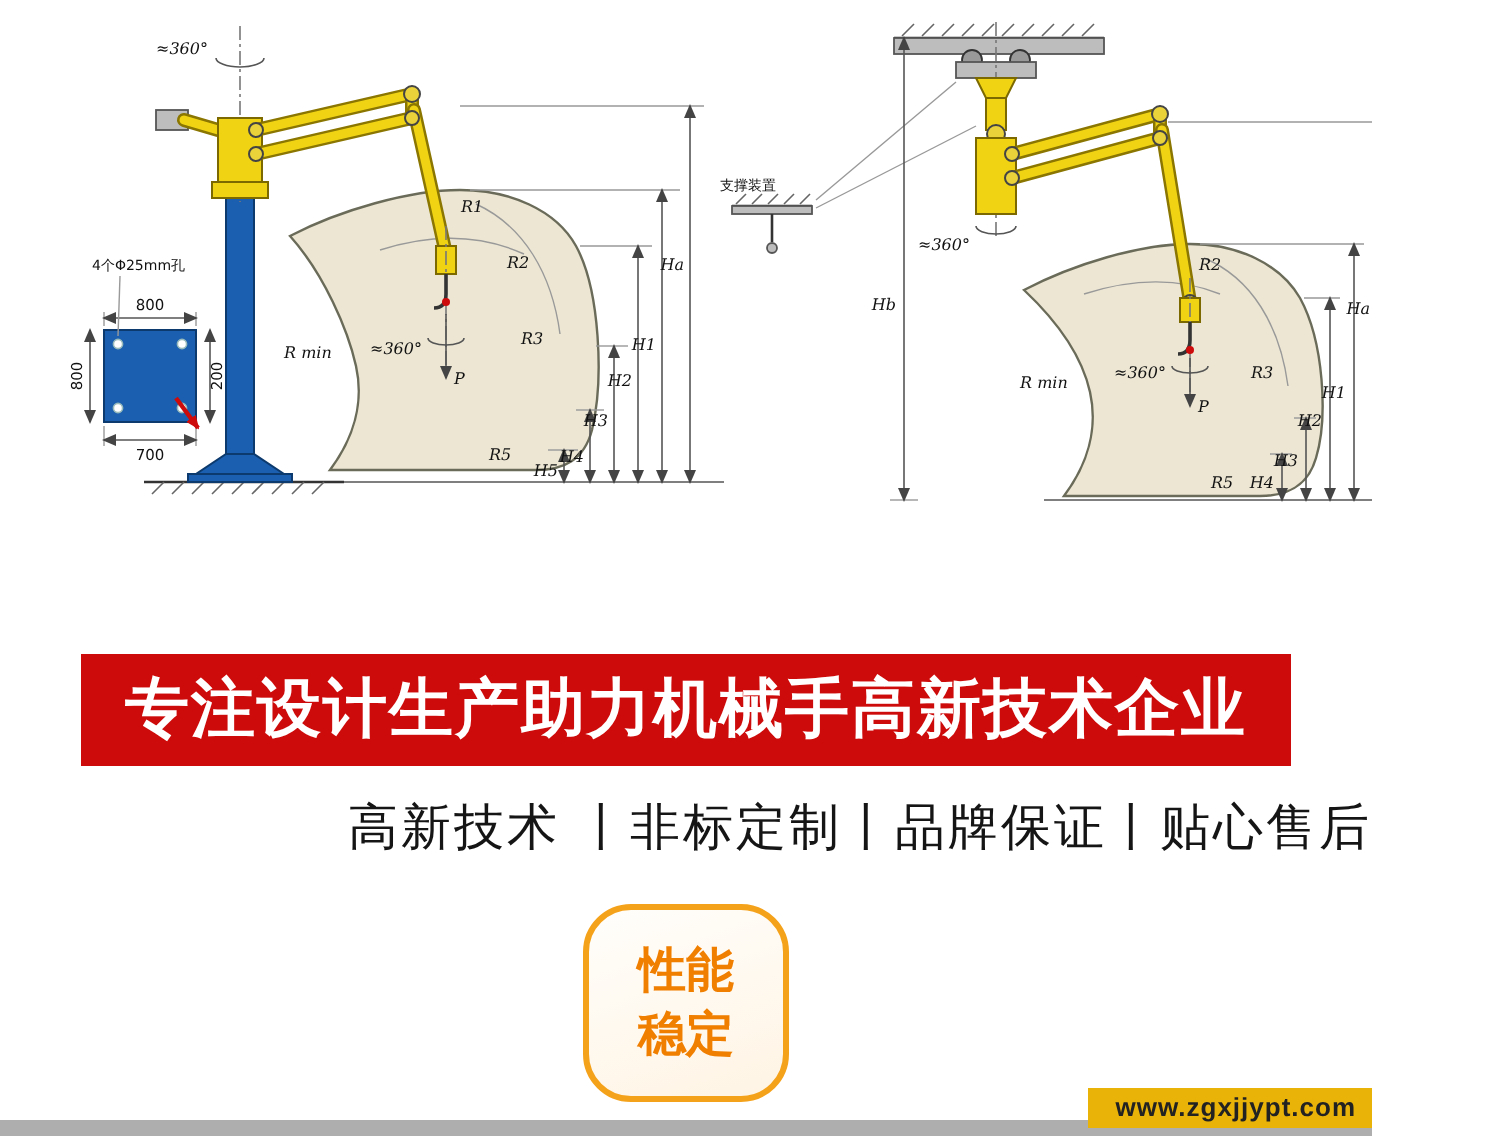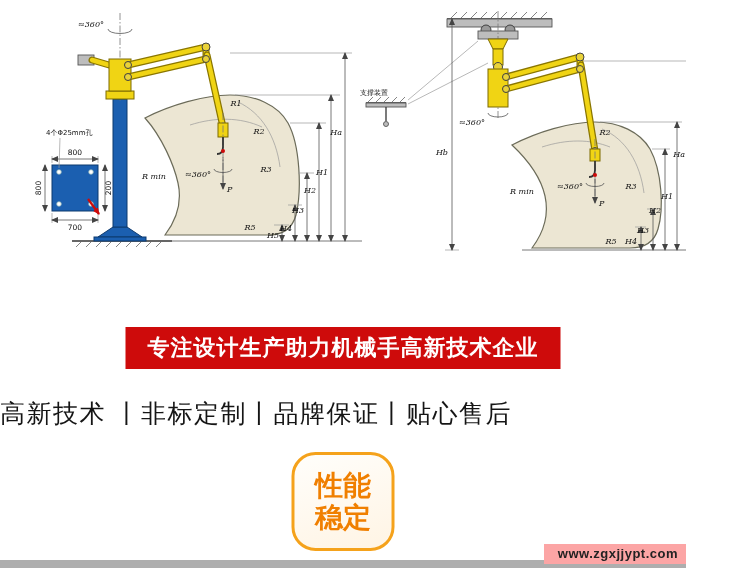--- a/index.html
+++ b/index.html
@@ -20,26 +20,26 @@
   .wheel{fill:#9a9a9a;stroke:#333;stroke-width:0.9;}
   .joint{fill:#e9d23a;stroke:#444;stroke-width:1;}
   .envelope{fill:var(--envelope-tan);stroke:#6b6b59;stroke-width:1.2;}
   .hook{stroke:#333;stroke-width:1.8;fill:none;}
   .hole{fill:#fff;stroke:#9bb;stroke-width:0.8;}
   .redline{stroke:var(--banner-red);stroke-width:2.2;fill:none;}
   .redfill{fill:var(--banner-red);}
   .dimlabel{font:italic 8px "DejaVu Serif",serif;fill:#111;}
   .num{font:7.5px "DejaVu Sans",sans-serif;fill:#111;}
   .note{font:7px "DejaVu Sans",sans-serif;fill:#111;}
-  .banner{position:absolute;top:327px;left:50%;transform:translateX(-50%);background:var(--banner-red);color:#fff;font-size:22px;font-weight:bold;letter-spacing:1px;padding:6px 22px;white-space:nowrap;}
-  .subtitle{position:absolute;top:397px;left:0;width:100%;text-align:left;font-size:25px;font-weight:500;color:#151515;letter-spacing:1.5px;white-space:nowrap;}
+  .banner{position:absolute;top:327px;left:50%;transform:translateX(-50%);background:var(--banner-red);color:#fff;font-size:32px;font-weight:bold;letter-spacing:1px;padding:6px 22px;white-space:nowrap;}
+  .subtitle{position:absolute;top:397px;left:0;width:100%;text-align:right;font-size:25px;font-weight:500;color:#151515;letter-spacing:1.5px;white-space:nowrap;}
   .features{position:absolute;top:452px;left:50%;transform:translateX(-50%);display:flex;gap:40px;}
-  .feature-card{width:97px;height:93px;border:3px solid var(--feature-border);border-radius:24px;display:flex;flex-direction:column;align-items:center;justify-content:center;gap:1px;font-size:28px;font-weight:bold;color:var(--feature-orange);background:linear-gradient(160deg,#fffefb 0%,#fff4e4 100%);line-height:31px;}
+  .feature-card{width:97px;height:93px;border:3px solid var(--feature-border);border-radius:24px;display:flex;flex-direction:column;align-items:center;justify-content:center;gap:1px;font-size:24px;font-weight:bold;color:var(--feature-orange);background:linear-gradient(160deg,#fffefb 0%,#fff4e4 100%);line-height:31px;}
   .bottom-bar{position:absolute;left:0;bottom:0;width:100%;height:8px;background:#aeaeae;}
-  .watermark{position:absolute;right:0;bottom:4px;background:#fca5a5;color:#222;font-size:13px;font-weight:bold;letter-spacing:0.5px;padding:2px 8px 3px 14px;}
+  .watermark{position:absolute;right:0;bottom:4px;background:#eab308;color:#222;font-size:13px;font-weight:bold;letter-spacing:0.5px;padding:2px 8px 3px 14px;}
 </style>
 </head>
 <body>
 
 <div class="page">
 
   <svg class="diagram left" width="340" height="305" viewBox="0 0 340 305">
     <defs>
       <marker id="arwL" markerWidth="7" markerHeight="7" refX="6" refY="3" orient="auto-start-reverse" markerUnits="userSpaceOnUse">
         <path d="M0,0 L7,3 L0,6 Z" fill="#444"></path>

